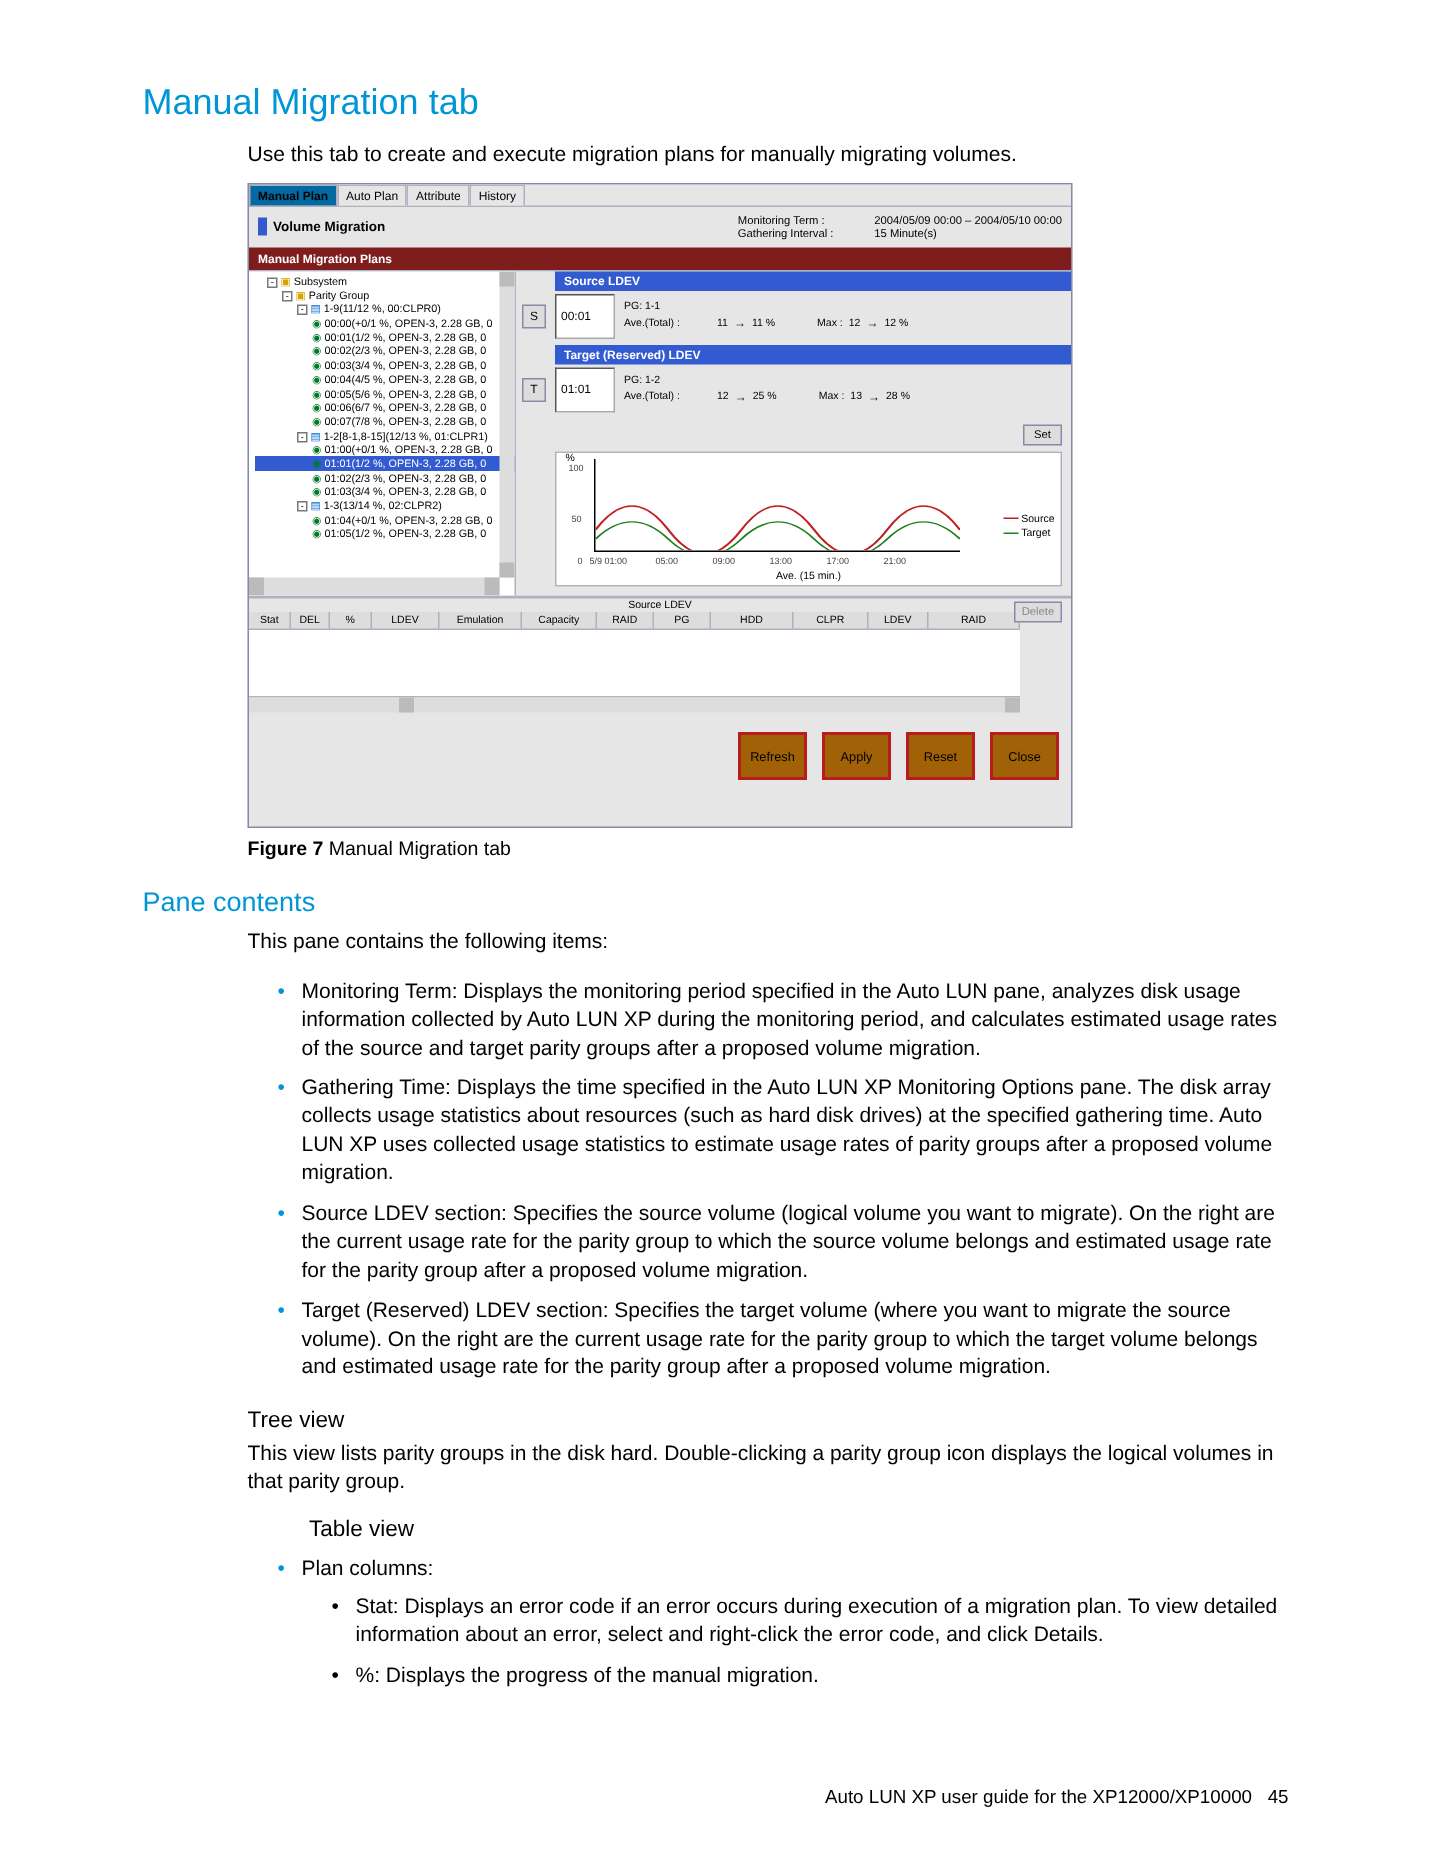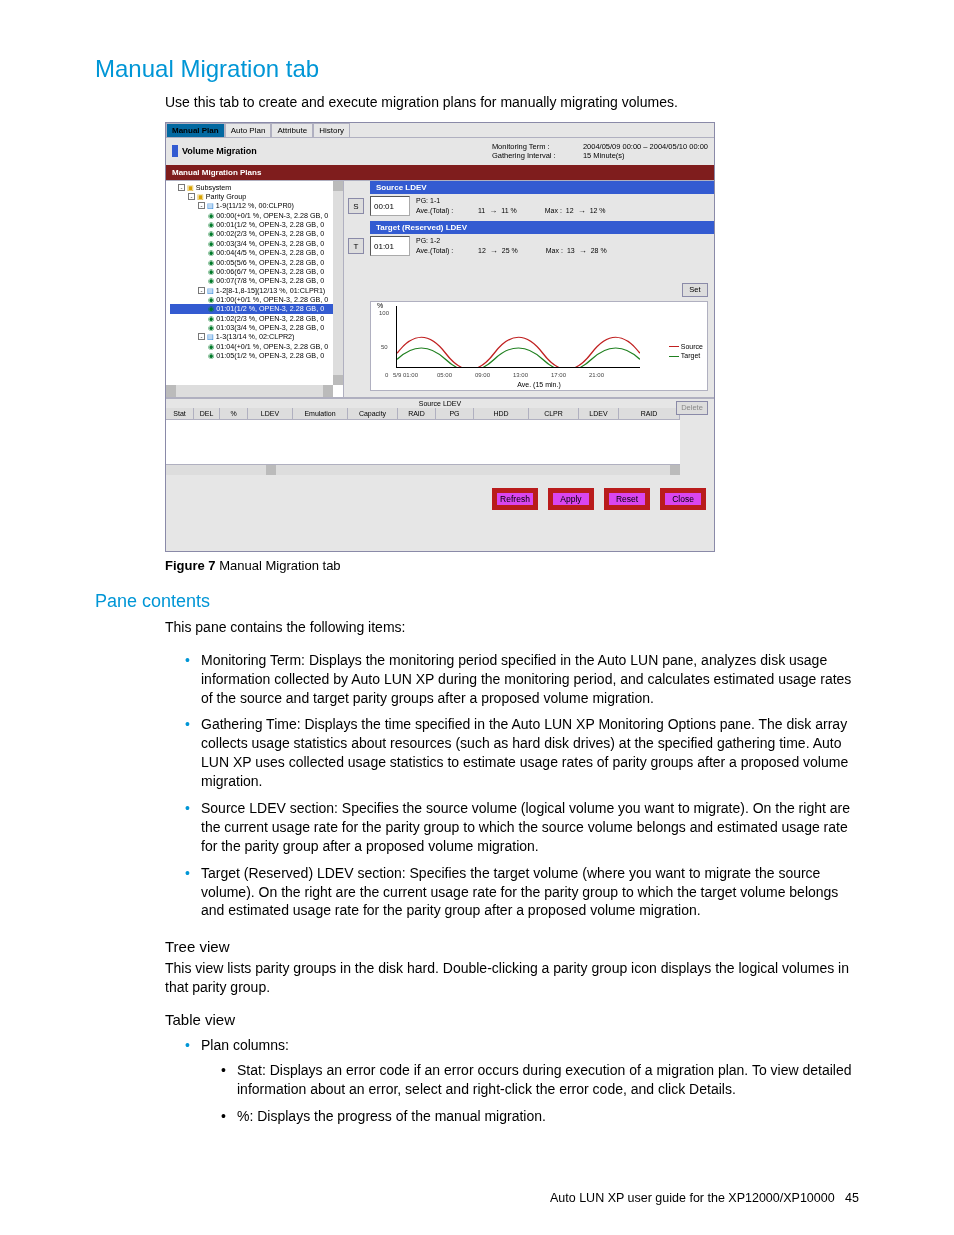--- a/index.html
+++ b/index.html
@@ -82,21 +82,21 @@
   .tree-scroll-v:before,.tree-scroll-v:after{content:"";position:absolute;left:0;right:0;height:10px;background:#bbb}
   .tree-scroll-v:before{top:0}.tree-scroll-v:after{bottom:0}
   .tree-scroll-h{position:absolute;left:0;right:10px;bottom:0;height:12px;background:#ddd}
   .tree-scroll-h:before,.tree-scroll-h:after{content:"";position:absolute;top:0;bottom:0;width:10px;background:#bbb}
   .tree-scroll-h:before{left:0}.tree-scroll-h:after{right:0}
 
   .rpane{flex:1;background:#e6e6e6;padding:0;position:relative}
   .sect-head{background:#335bd1;color:#fff;font-weight:700;font-size:8px;padding:2px 6px;margin-left:26px}
   .sect-body{display:flex;align-items:center;gap:6px;padding:2px 4px 4px 4px}
   .sq-btn{width:16px;height:16px;border:1px solid #8a8aa8;background:#ddd;display:flex;align-items:center;justify-content:center;font-size:8px}
-  .val-box{width:40px;height:20px;background:#fff;border:1px inset #aaa;display:flex;align-items:center;padding:0 3px;font-size:8px}
+  .val-box{width:40px;height:30px;background:#fff;border:1px inset #aaa;display:flex;align-items:center;padding:0 3px;font-size:8px}
   .pg-info{flex:1;font-size:7px;line-height:1.4}
   .pg-row{display:flex;gap:4px;align-items:center}
   .pg-row .lbl{width:58px}
   .pg-row .arrow{font-size:8px}
 
   .set-btn{position:absolute;right:6px;top:102px;width:26px;height:14px;border:1px solid #8a8aa8;background:#ddd;display:flex;align-items:center;justify-content:center;font-size:7.5px}
 
   
   .chart{position:absolute;left:26px;right:6px;top:98px;bottom:6px;background:#fff;border:1px solid #b0b0c0}
   .chart-inner{position:absolute;left:25px;right:67px;top:4px;bottom:22px;border-left:1px solid #000;border-bottom:1px solid #000}
@@ -112,21 +112,21 @@
   .tablewrap{height:80px;background:#e6e6e6;border-top:1px solid #b0b0c0;position:relative}
   .thead{display:flex;font-size:7px;background:#ddd;border-bottom:1px solid #b0b0c0}
   .th{border-right:1px solid #b0b0c0;padding:2px 3px;text-align:center}
   .tbody{background:#fff;height:45px;border-bottom:1px solid #b0b0c0;margin-right:34px}
   .tbl-scroll{height:10px;background:#ddd;margin-right:34px;position:relative}
   .tbl-scroll:before,.tbl-scroll:after{content:"";position:absolute;top:0;bottom:0;width:10px;background:#bbb}
   .tbl-scroll:before{left:100px}.tbl-scroll:after{right:0}
   .del-btn{position:absolute;right:6px;top:2px;width:32px;height:14px;border:1px solid #8a8aa8;background:#ddd;display:flex;align-items:center;justify-content:center;font-size:7.5px;color:#888}
 
   .btnbar{display:flex;gap:10px;justify-content:flex-end;padding:10px 8px 0 0}
-  .btn{min-width:46px;height:22px;border:5px solid #b91c1c;background:#d946ef;display:flex;align-items:center;justify-content:center;font-size:8.5px}
+  .btn{min-width:46px;height:32px;border:2px solid #b91c1c;background:#a16207;display:flex;align-items:center;justify-content:center;font-size:8.5px}
 </style>
 </head>
 <body>
 
 <div class="h1">Manual Migration tab</div>
 <div class="para">Use this tab to create and execute migration plans for manually migrating volumes.</div>
 
 <div class="app">
 
   <div class="tabbar">
@@ -300,21 +300,21 @@
 <ul class="bul1">
   <li>Monitoring Term: Displays the monitoring period specified in the Auto LUN pane, analyzes disk usage information collected by Auto LUN XP during the monitoring period, and calculates estimated usage rates of the source and target parity groups after a proposed volume migration.</li>
   <li>Gathering Time: Displays the time specified in the Auto LUN XP Monitoring Options pane. The disk array collects usage statistics about resources (such as hard disk drives) at the specified gathering time. Auto LUN XP uses collected usage statistics to estimate usage rates of parity groups after a proposed volume migration.</li>
   <li>Source LDEV section: Specifies the source volume (logical volume you want to migrate). On the right are the current usage rate for the parity group to which the source volume belongs and estimated usage rate for the parity group after a proposed volume migration.</li>
   <li>Target (Reserved) LDEV section: Specifies the target volume (where you want to migrate the source volume). On the right are the current usage rate for the parity group to which the target volume belongs and estimated usage rate for the parity group after a proposed volume migration.</li>
 </ul>
 
 <div class="h3" style="margin-left:70px">Tree view</div>
 <div class="para">This view lists parity groups in the disk hard. Double-clicking a parity group icon displays the logical volumes in that parity group.</div>
 
-<div class="h3" style="margin-left:70px">Table view</div>
+<div class="h3" style="margin-left:111px">Table view</div>
 <ul class="bul1">
   <li>
     <span>Plan columns:</span>
     <ul class="bul2">
       <li>Stat: Displays an error code if an error occurs during execution of a migration plan. To view detailed information about an error, select and right-click the error code, and click Details.</li>
       <li>%: Displays the progress of the manual migration.</li>
     </ul>
   </li>
 </ul>
 

